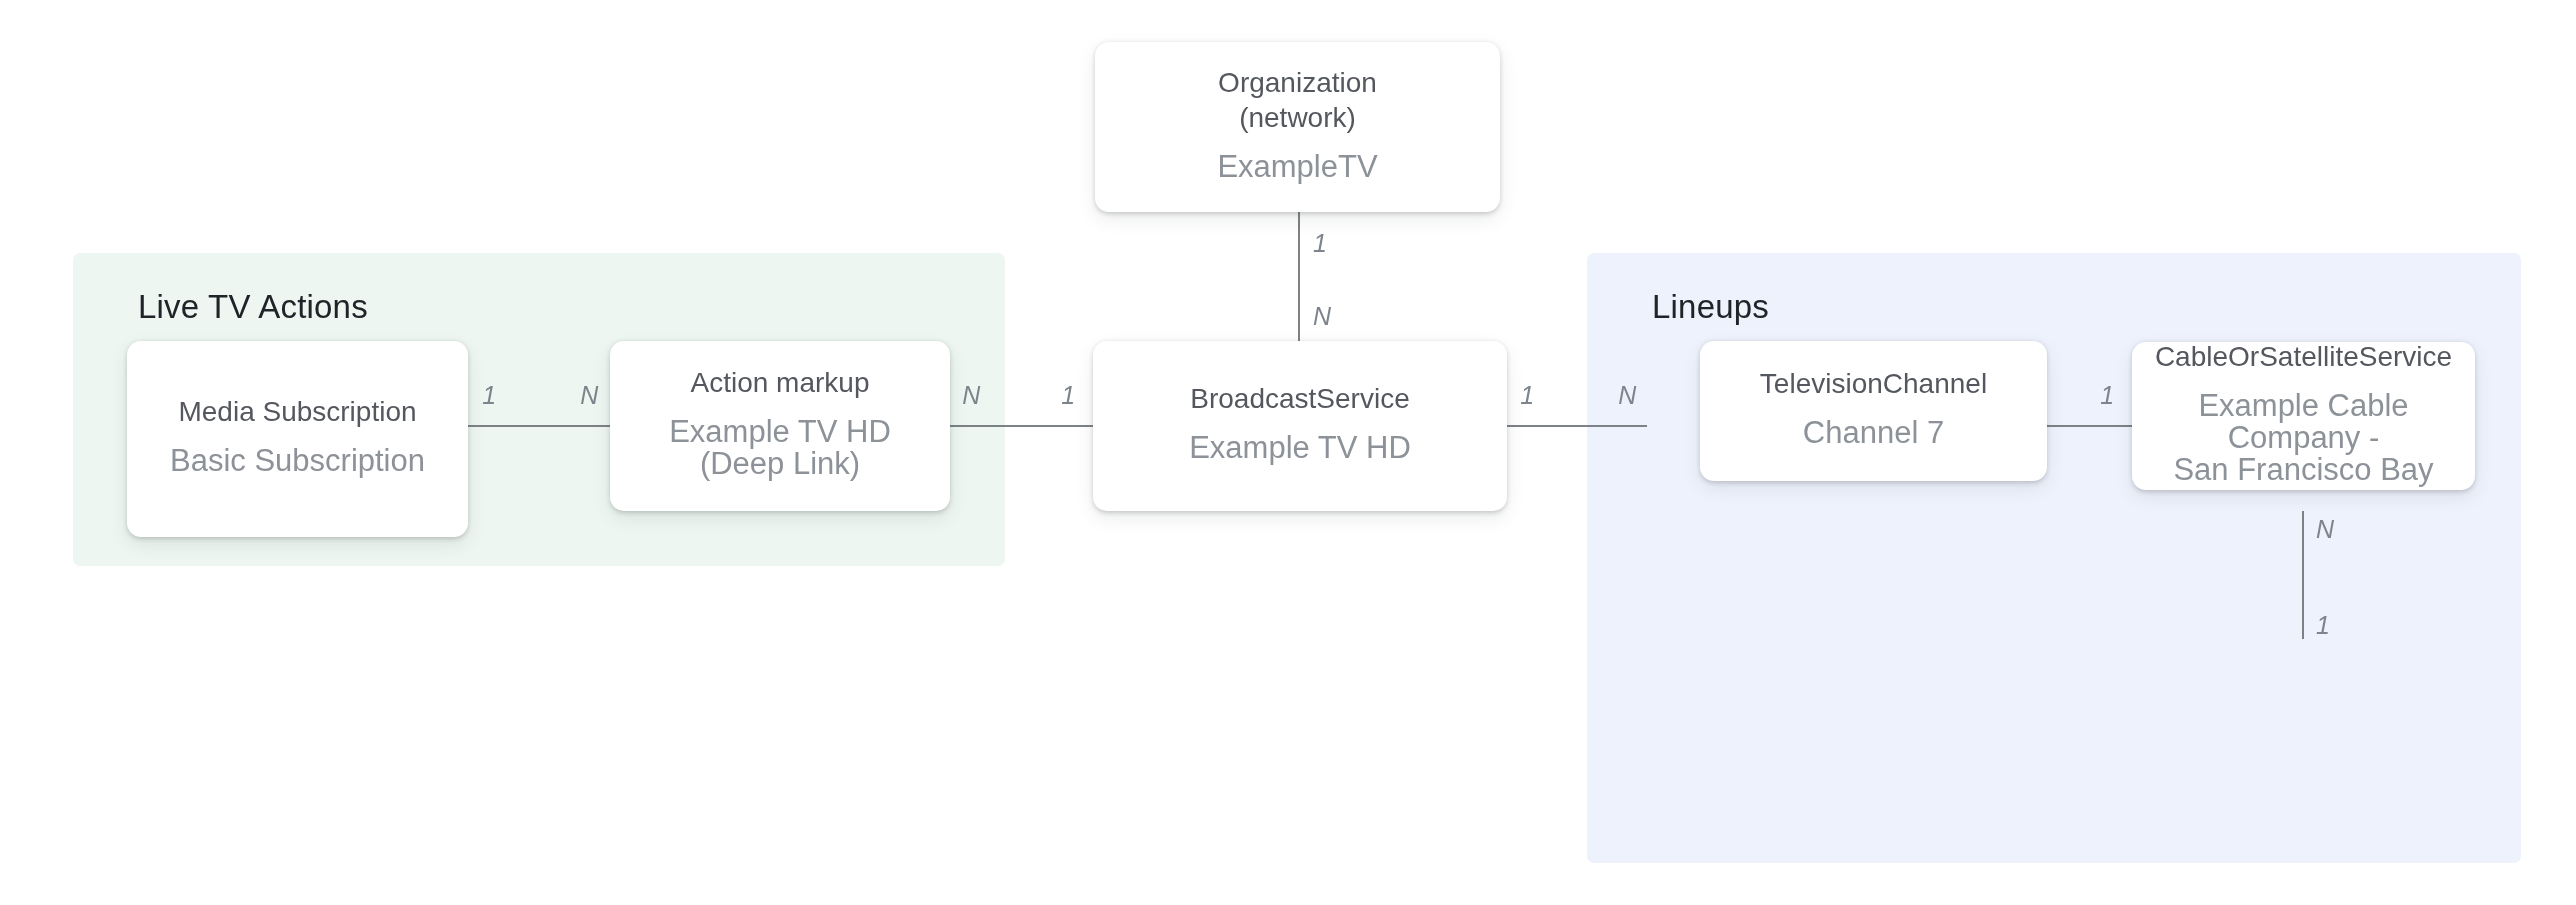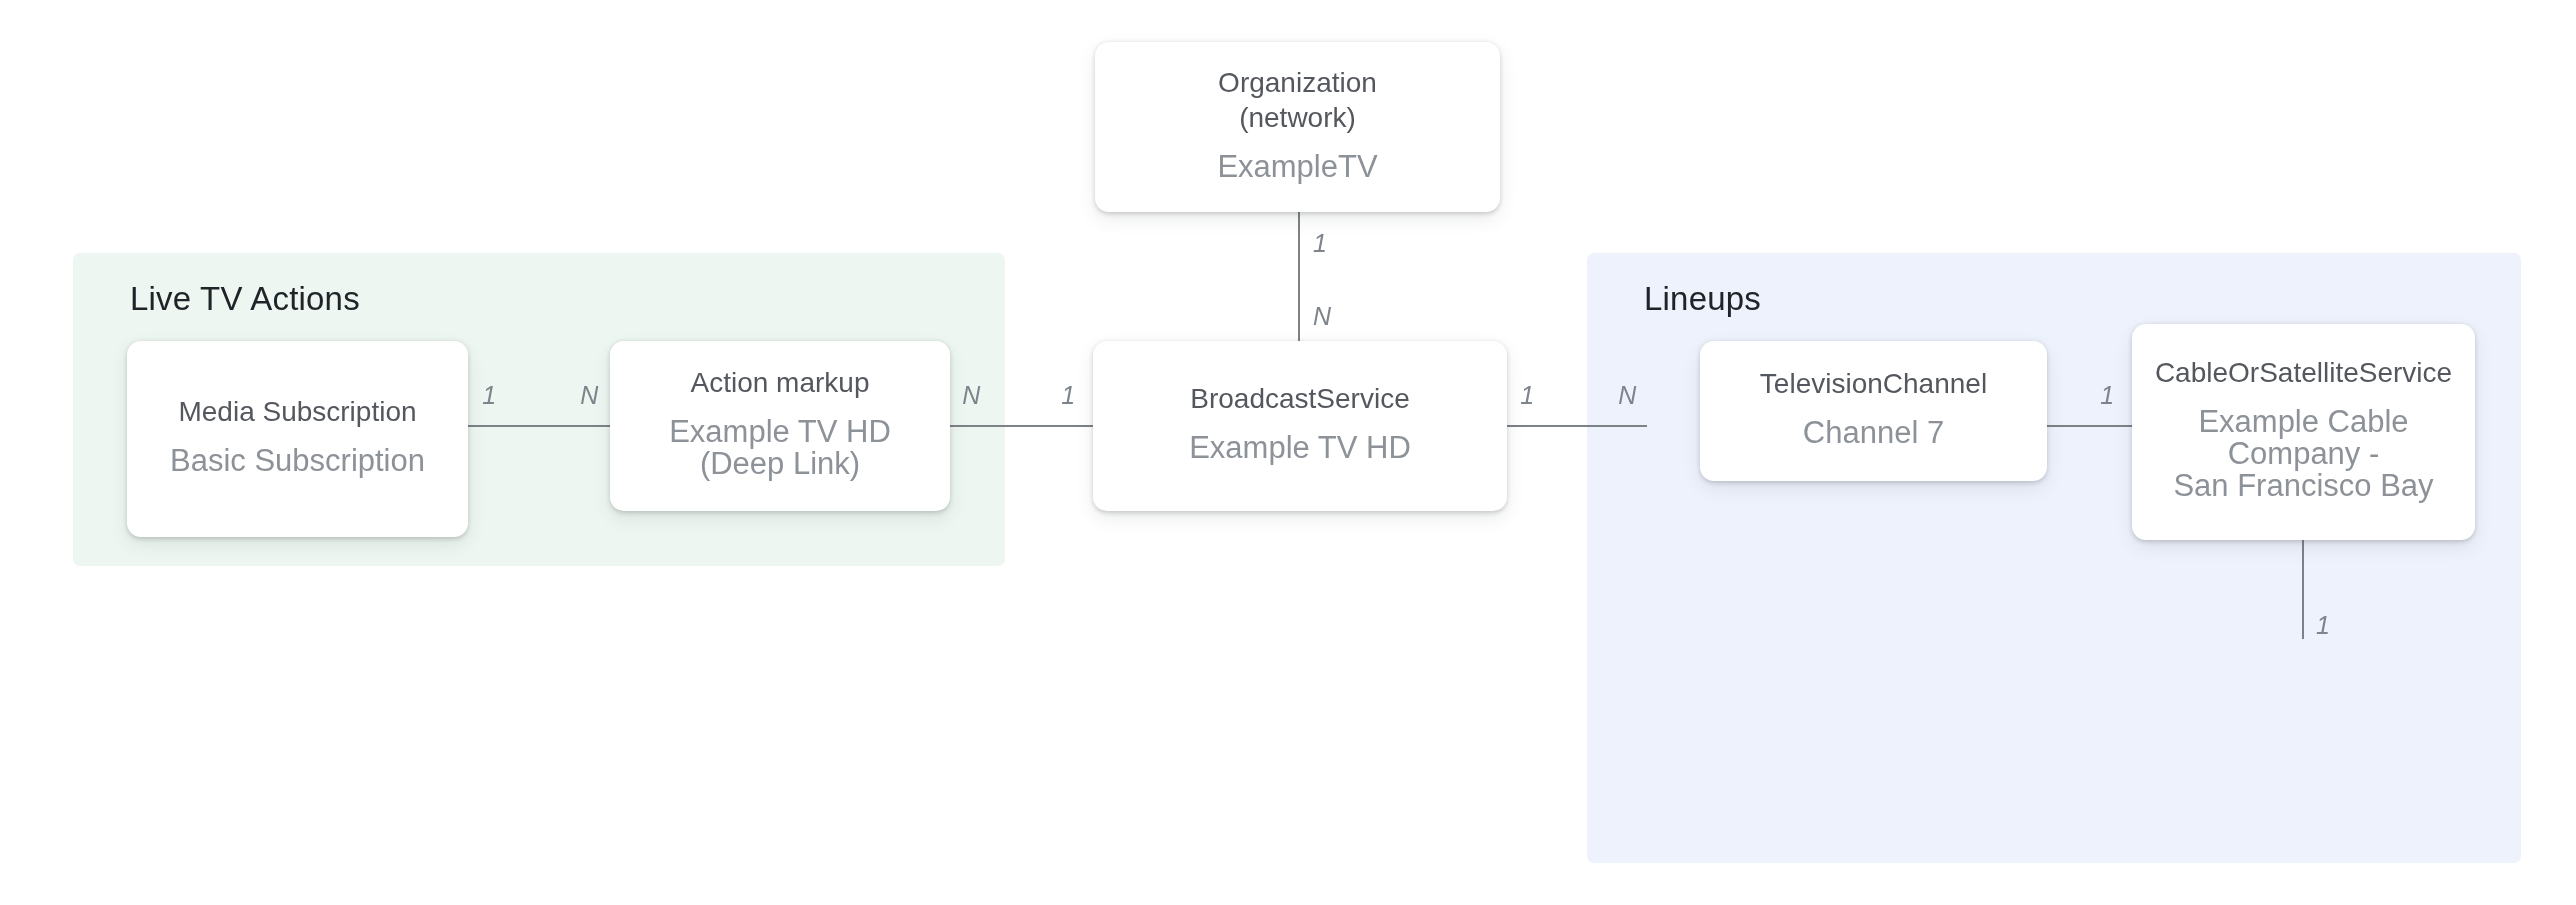--- a/index.html
+++ b/index.html
@@ -4,21 +4,21 @@
 <style>
   html,body{margin:0;padding:0;background:#ffffff;}
   .canvas{
     position:relative;width:2576px;height:906px;background:#ffffff;
     font-family:"Liberation Sans",sans-serif;overflow:hidden;
   }
   .group{position:absolute;border-radius:7px;}
   .group-green{background:#edf6f0;}
   .group-blue{background:#eef2fc;}
   .group-title{
-    margin:0;padding:26.5px 0 0 57px;font-size:33px;font-weight:400;
+    margin:8px;padding:26.5px 0 0 57px;font-size:33px;font-weight:400;
     color:#202327;letter-spacing:0.2px;
   }
   .card{
     position:absolute;background:#ffffff;border-radius:14px;box-sizing:border-box;
     box-shadow:0 1.8px 4.4px rgba(60,64,67,.22),0 7px 17.7px rgba(60,64,67,.10);
     display:flex;flex-direction:column;align-items:center;justify-content:center;
     gap:16px;text-align:center;padding:0 14px 7px 14px;
   }
   .card-title{font-size:28px;line-height:35px;color:#54585e;white-space:pre-line;}
   .card-sub{font-size:31px;line-height:32px;color:#8c9298;white-space:pre-line;}
@@ -88,21 +88,21 @@
   <div class="card" style="left:1093px;top:341px;width:414px;height:170px">
     <div class="card-title">BroadcastService</div>
     <div class="card-sub">Example TV HD</div>
   </div>
 
   <div class="card" style="left:1700px;top:341px;width:347px;height:140px">
     <div class="card-title">TelevisionChannel</div>
     <div class="card-sub">Channel 7</div>
   </div>
 
-  <div class="card" style="left:2132px;top:324px;width:343px;height:216px">
+  <div class="card" style="left:2132px;top:342px;width:343px;height:148px">
     <div class="card-title">CableOrSatelliteService</div>
     <div class="card-sub">Example Cable Company -
 San Francisco Bay</div>
   </div>
 
 
 </div>
 
 
 </body></html>

